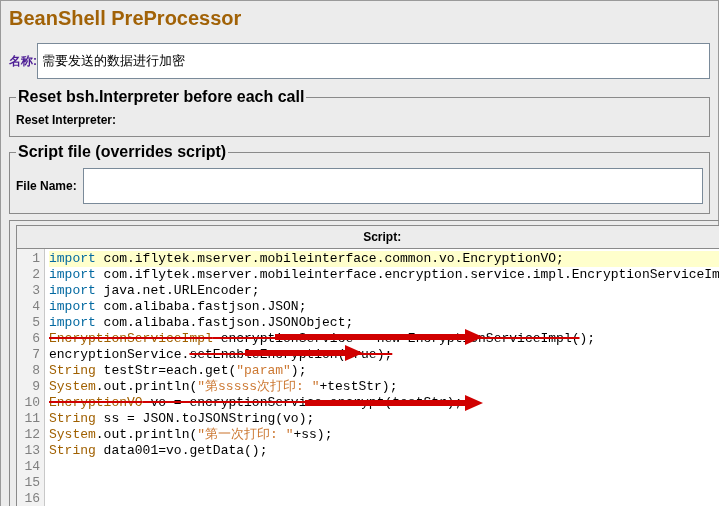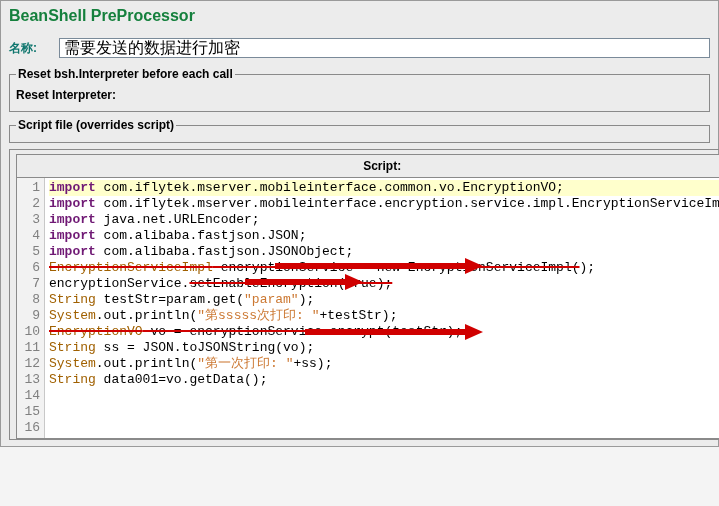--- a/index.html
+++ b/index.html
@@ -1,31 +1,31 @@
 <!DOCTYPE html>
 <html><head>
 <meta charset="utf-8">
 <style>
   * { box-sizing: border-box; margin: 0; padding: 0; }
   body { font-family: "Microsoft YaHei", Arial, sans-serif; font-size: 12px; background: #f4f4f4; width: 719px; }
   .panel { border: 1px solid #9a9a9a; background: #ececec; }
-  .title { font-size: 16px; font-weight: bold; padding: 6px 8px 10px 8px; color: #15803d; }
+  .title { font-size: 20px; font-weight: bold; padding: 6px 8px 10px 8px; color: #a16207; }
   .row { display: flex; align-items: center; padding: 3px 8px; }
-  .row > label { font-weight: bold; color: #0f766e; margin-right: 22px; white-space: nowrap; }
-  .input { flex: 1; height: 20px; border: 1px solid #7a8a99; background: #fff; padding: 0 4px; font-size: 16px; outline: none; }
+  .row > label { font-weight: bold; color: #4c1d95; margin-right: 0; white-space: nowrap; }
+  .input { flex: 1; height: 36px; border: 1px solid #7a8a99; background: #fff; padding: 0 4px; font-size: 13px; outline: none; }
   fieldset { border: 1px solid #8a8a8a; margin: 6px 8px; padding: 4px 6px 6px 6px; }
-  fieldset > legend { font-weight: bold; color: #000; font-size: 12px; padding: 0 2px; }
+  fieldset > legend { font-weight: bold; color: #000; font-size: 16px; padding: 0 2px; }
   .group-row { display: flex; align-items: center; padding: 3px 0; }
   .group-row > label { font-weight: bold; margin-right: 6px; white-space: nowrap; }
   .script-head { text-align: center; font-weight: bold; padding: 4px 0; border: 1px solid #8a8a8a; border-bottom: none; background: #ececec; }
   .code-area { display: flex; border: 1px solid #8a8a8a; background: #fff; font-family: "Courier New", monospace; font-size: 13px; position: relative; }
   .gutter { width: 28px; border-right: 1px solid #c8c8c8; background: #f2f2f2; color: #808080; text-align: right; padding: 2px 4px 2px 0; line-height: 16px; user-select: none; }
   .code { flex: 1; padding: 2px 4px; line-height: 16px; position: relative; }
   .code-line { height: 16px; white-space: pre; }
-  .kw { color: #701a75; font-weight: bold; }
+  .kw { color: #0369a1; font-weight: normal; }
   .hl { background: #ffffcc; display: block; }
   .str { color: #cc7832; }
   .cls { color: #a06000; text-align: center; }
   .strike { text-decoration: line-through; text-decoration-color: #d00000; text-decoration-thickness: 2px; }
   .strike2 { text-decoration: line-through; text-decoration-color: #d00000; text-decoration-thickness: 2px; }
   .arrow-shaft { position: absolute; height: 6px; background: #d00000; }
   .arrow-head { position: absolute; border-top: 8px solid transparent; border-bottom: 8px solid transparent; border-left: 18px solid #d00000; }
 </style>
 </head>
 <body>
@@ -42,37 +42,41 @@
   <fieldset>
     <legend>Reset bsh.Interpreter before each call</legend>
     <div class="group-row">
       <label>Reset Interpreter:</label>
     </div>
   </fieldset>
 
 
   <fieldset>
     <legend>Script file (overrides script)</legend>
+    <div class="group-row">
+      <label>File Name:</label>
+      <input class="input" value="" style="">
+    </div>
   </fieldset>
 
   <fieldset style="padding-bottom:0;">
     <div class="script-head">Script:</div>
     <div class="code-area">
       <div class="gutter">
         1<br>2<br>3<br>4<br>5<br>6<br>7<br>8<br>9<br>10<br>11<br>12<br>13<br>14<br>15<br>16
       </div>
       <div class="code">
         <div class="code-line hl"><span class="kw">import</span><span> com.iflytek.mserver.mobileinterface.common.vo.EncryptionVO;</span></div>
         <div class="code-line"><span class="kw">import</span><span> com.iflytek.mserver.mobileinterface.encryption.service.impl.EncryptionServiceImpl;</span></div>
         <div class="code-line"><span class="kw">import</span><span> java.net.URLEncoder;</span></div>
         <div class="code-line"><span class="kw">import</span><span> com.alibaba.fastjson.JSON;</span></div>
         <div class="code-line"><span class="kw">import</span><span> com.alibaba.fastjson.JSONObject;</span></div>
         <div class="code-line"><span class="cls strike">EncryptionServiceImpl</span><span class="strike"> encryptionService = new EncryptionServiceImpl(</span><span>);</span></div>
         <div class="code-line"><span>encryptionService.</span><span class="strike">setEnableEncryption(true);</span></div>
-        <div class="code-line"><span class="cls">String</span><span> testStr=param.get(</span><span class="str">"param"</span><span>);</span></div>
+        <div class="code-line"><span class="cls">String</span><span> testStr=each.get(</span><span class="str">"param"</span><span>);</span></div>
         <div class="code-line"><span class="cls">System</span><span>.out.println(</span><span class="str">"第sssss次打印: "</span><span>+testStr);</span></div>
         <div class="code-line"><span class="cls strike2">EncryptionVO</span><span class="strike2"> vo = encryptionService.encrypt(testStr);</span></div>
         <div class="code-line"><span class="cls">String</span><span> ss = JSON.toJSONString(vo);</span></div>
         <div class="code-line"><span class="cls">System</span><span>.out.println(</span><span class="str">"第一次打印: "</span><span>+ss);</span></div>
         <div class="code-line"><span class="cls">String</span><span> data001=vo.getData();</span></div>
 
         <div class="arrow-shaft" style="left:230px; top:85px; width:190px;"></div>
         <div class="arrow-head" style="left:420px; top:80px;"></div>
 
         <div class="arrow-shaft" style="left:200px; top:101px; width:100px;"></div>

